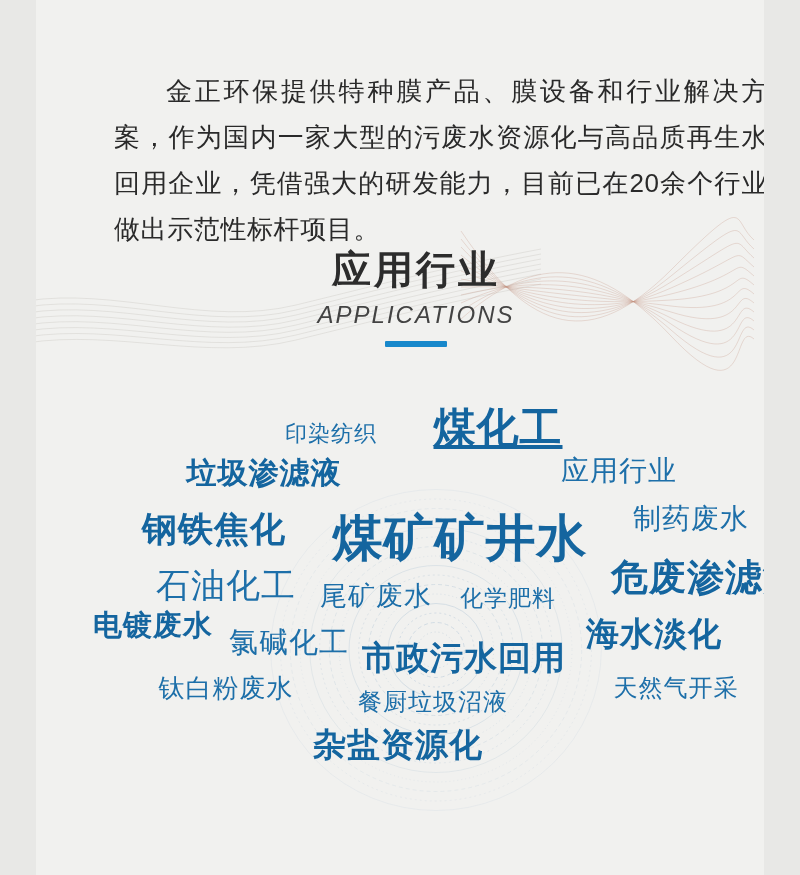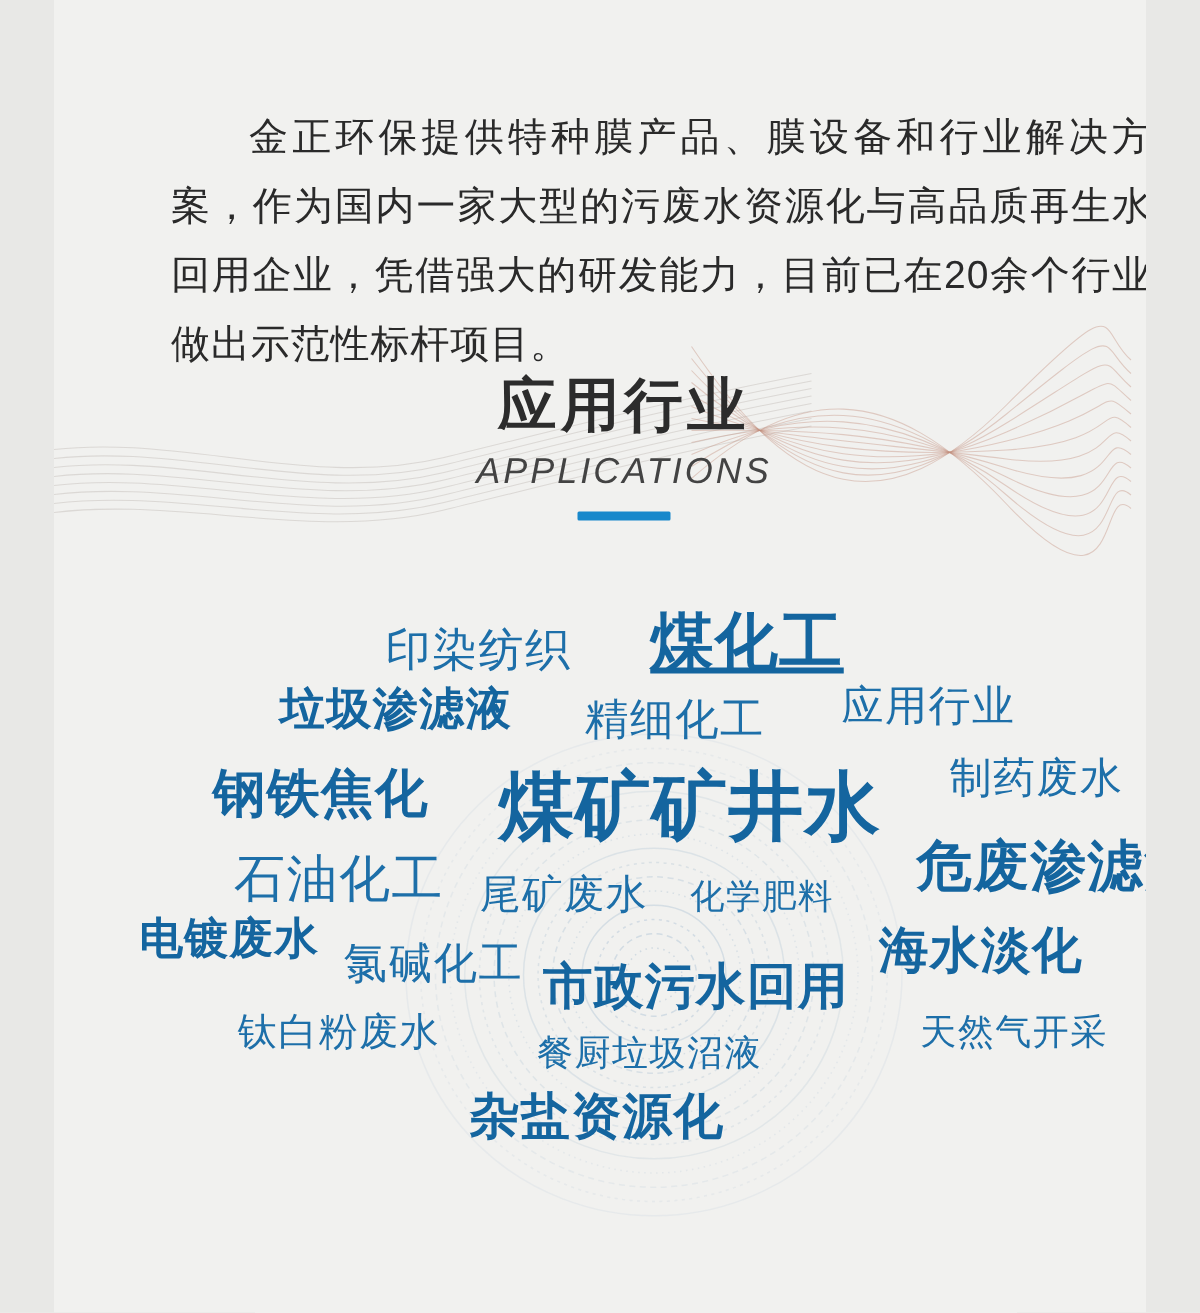--- a/index.html
+++ b/index.html
@@ -94,24 +94,23 @@
 
   <p class="intro">金正环保提供特种膜产品、膜设备和行业解决方案，作为国内一家大型的污废水资源化与高品质再生水回用企业，凭借强大的研发能力，目前已在20余个行业做出示范性标杆项目。</p>
 
   <div class="section-header">
     <h1 class="section-title">应用行业</h1>
     <div class="section-subtitle">APPLICATIONS</div>
     <div class="accent-bar" id="accent-bar" style="background: rgb(24, 136, 203);"></div>
   </div>
 
   <div class="word-cloud" id="word-cloud">
-      <span style="left: 283px; top: 434px; font-size: 30px; font-weight: 500; color: rgb(29, 111, 169);">印染纺织</span>
+      <span style="left: 295px; top: 434px; font-size: 22px; font-weight: 500; color: rgb(29, 111, 169);">印染纺织</span>
       <span style="left: 462px; top: 428px; font-size: 42px; font-weight: 800; color: rgb(20, 101, 159); text-decoration: underline;">煤化工</span>
       <span style="left: 228px; top: 473px; font-size: 30px; font-weight: 700; color: rgb(20, 101, 159);">垃圾渗滤液</span>
-      <span style="left: 414px; top: 480px; font-size: 29px; font-weight: 500; color: rgb(29, 111, 169);">精细化工</span>
       <span style="left: 583px; top: 471px; font-size: 28px; font-weight: 500; color: rgb(29, 111, 169);">应用行业</span>
       <span style="left: 178px; top: 529px; font-size: 35px; font-weight: 600; color: rgb(20, 101, 159);">钢铁焦化</span>
       <span style="left: 424px; top: 538px; font-size: 50px; font-weight: 800; color: rgb(20, 101, 159);">煤矿矿井水</span>
       <span style="left: 655px; top: 519px; font-size: 28px; font-weight: 500; color: rgb(29, 111, 169);">制药废水</span>
       <span style="left: 670px; top: 578px; font-size: 37px; font-weight: 600; color: rgb(20, 101, 159);">危废渗滤液</span>
       <span style="left: 190px; top: 586px; font-size: 34px; font-weight: 500; color: rgb(29, 111, 169);">石油化工</span>
       <span style="left: 340px; top: 596px; font-size: 27px; font-weight: 500; color: rgb(29, 111, 169);">尾矿废水</span>
       <span style="left: 472px; top: 598px; font-size: 23px; font-weight: 500; color: rgb(29, 111, 169);">化学肥料</span>
       <span style="left: 117px; top: 626px; font-size: 29px; font-weight: 600; color: rgb(20, 101, 159);">电镀废水</span>
       <span style="left: 253px; top: 643px; font-size: 29px; font-weight: 500; color: rgb(29, 111, 169);">氯碱化工</span>

